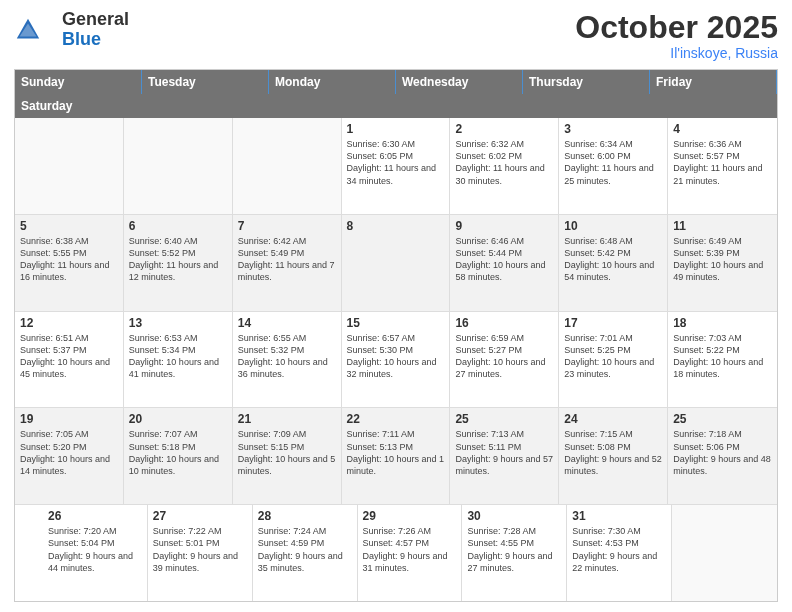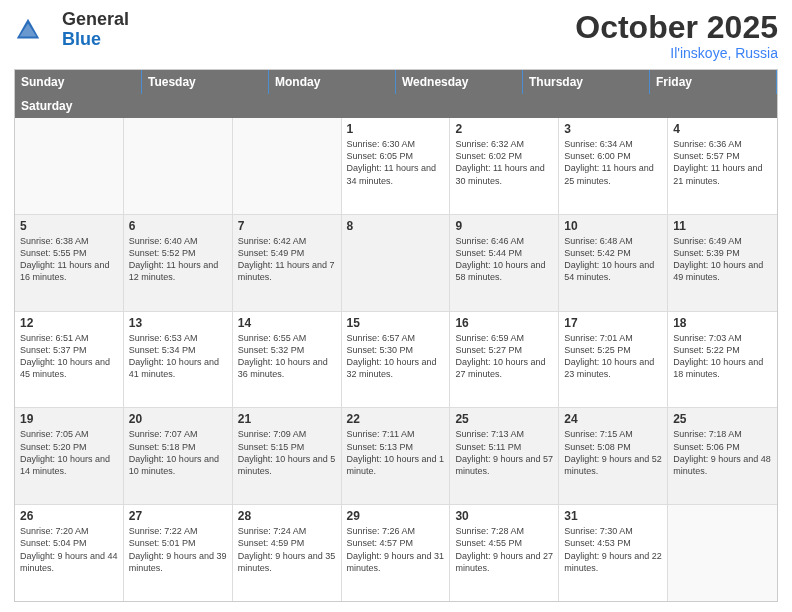--- a/index.html
+++ b/index.html
@@ -76,21 +76,21 @@
       flex: 1;
       display: flex;
       flex-direction: column;
     }
     .cal-week {
       display: grid;
       grid-template-columns: repeat(7, 1fr);
       flex: 1;
       border-bottom: 1px solid #ddd;
     }
-    .cal-week:last-child { border-bottom: none; }
+    .cal-week:last-child { border-bottom: none; margin-left: 28px; }
     .cal-cell {
       border-right: 1px solid #ddd;
       padding: 4px 5px;
       font-size: 9.5px;
       color: #333;
       vertical-align: top;
       background: #fff;
     }
     .cal-cell:last-child { border-right: none; }
     .cal-cell.empty { background: #f9f9f9; }

